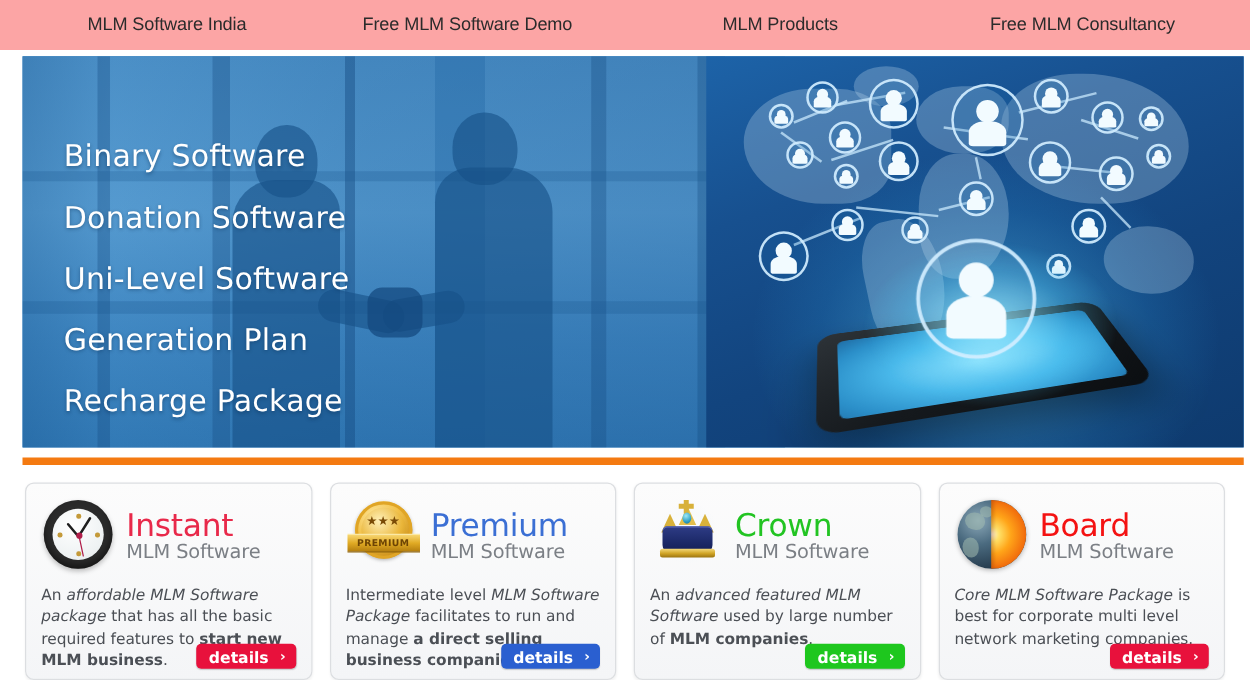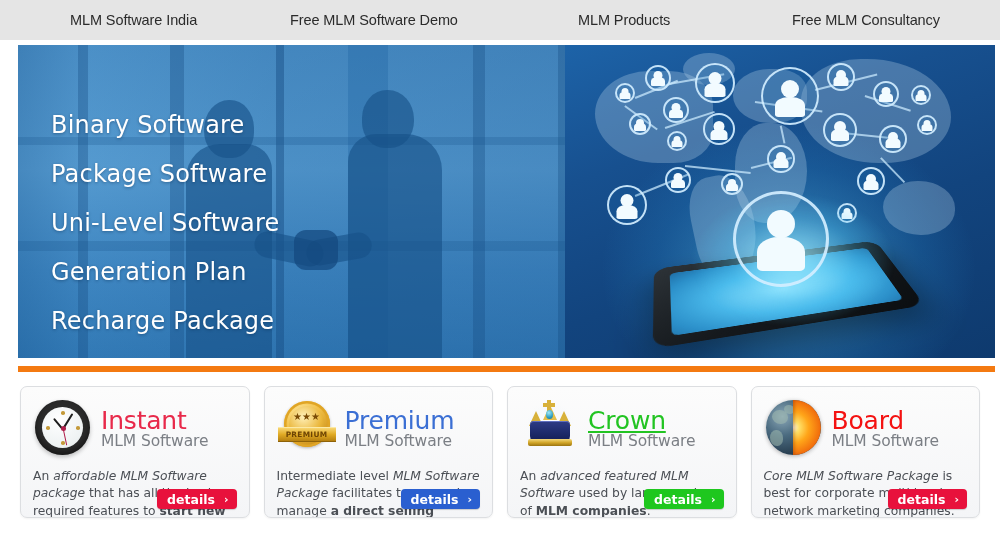--- a/index.html
+++ b/index.html
@@ -11,21 +11,21 @@
     background: #ffffff;
     font-family: "Liberation Sans", sans-serif;
   }
 
   
   .topnav {
     position: absolute;
     top: 0; left: 0;
     width: 1000px;
     height: 40px;
-    background: #e5e5e5;
+    background: #fca5a5;
     display: flex;
     align-items: center;
   }
   .nav-item {
     font-size: 14.5px;
     color: #2b2b2b;
     font-family: "Liberation Sans", sans-serif;
     white-space: nowrap;
     letter-spacing: -0.1px;
     cursor: pointer;
@@ -233,21 +233,21 @@
     left: 20px;
     top: 386px;
     width: 960px;
     height: 158px;
     display: flex;
     gap: 14px;
   }
   .card {
     position: relative;
     width: 238px;
-    height: 132px;
+    height: 158px;
     background: linear-gradient(180deg, #fcfcfc 0%, #f4f5f7 100%);
     border: 1px solid #dcdee1;
     border-radius: 7px;
     box-shadow: 0 1px 2px rgba(0,0,0,0.05);
     padding: 10px 12px 0 12px;
     overflow: hidden;
   }
   .card-head {
     display: flex;
     align-items: center;
@@ -588,21 +588,21 @@
 
     <div class="node" style="left:168px; top:146px; width:96px; height:96px; border-width:3px; background:rgba(255,255,255,0.06);">
       <div class="g-head" style="width:28px; height:28px; top:18%;"></div>
       <div class="g-body" style="width:48px; height:34px; bottom:14%;"></div>
     </div>
   </div>
 
   <div class="hero-menu">
     <div class="hero-col col-a">
       <span class="hero-link">Binary Software</span>
-      <span class="hero-link">Package Software</span>
+      <span class="hero-link">Donation Software</span>
       <span class="hero-link">Uni-Level Software</span>
       <span class="hero-link">Generation Plan</span>
       <span class="hero-link">Recharge Package</span>
     </div>
   </div>
 </div>
 
 <div class="orange-rule" style="background: rgb(244, 122, 17);"></div>
 
 <div class="cards">
@@ -664,21 +664,21 @@
           <div class="cr-peak cp1"></div>
           <div class="cr-peak cp2"></div>
           <div class="cr-peak cp3"></div>
           <div class="cr-body"></div>
           <div class="cr-band"></div>
           <div class="cr-cross"></div>
           <div class="cr-gem"></div>
         </div>
       </div>
       <div class="card-titles">
-        <div class="card-title" style="color: rgb(34, 196, 34); text-decoration: underline;">Crown</div>
+        <div class="card-title" style="color: rgb(34, 196, 34);">Crown</div>
         <div class="card-sub">MLM Software</div>
       </div>
     </div>
     <div class="card-desc"><span>An </span><i>advanced featured MLM Software</i><span> used by large number of </span><b>MLM companies</b><span>.</span></div>
     <div class="details-btn" style="background: rgb(30, 199, 30);">
       <span>details</span>
       <span class="chev">›</span>
     </div>
   </div>
 

